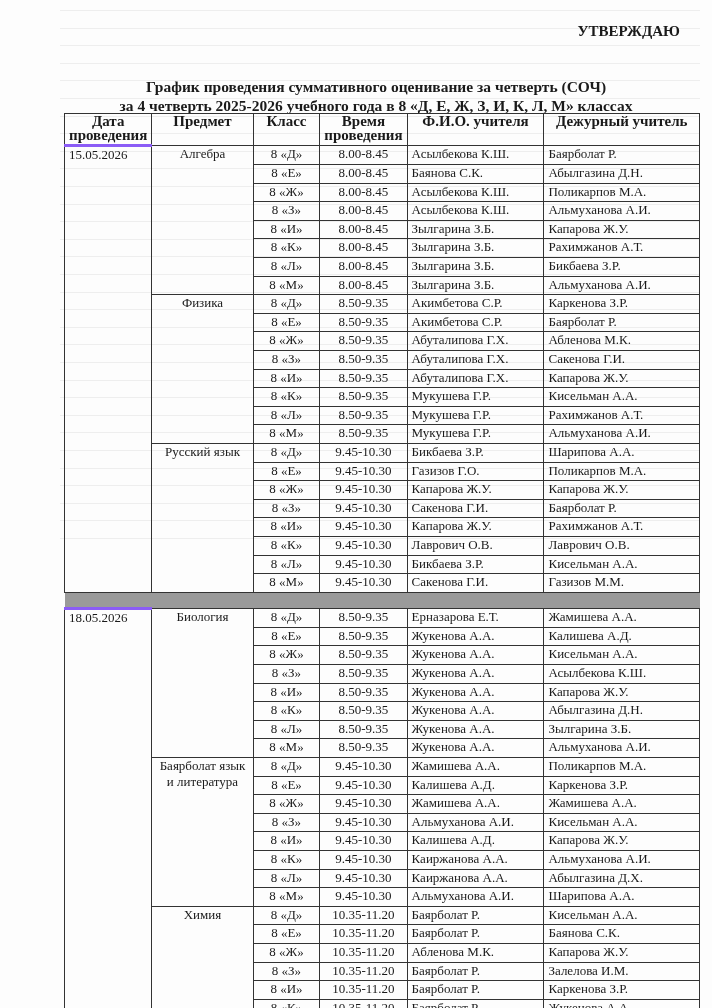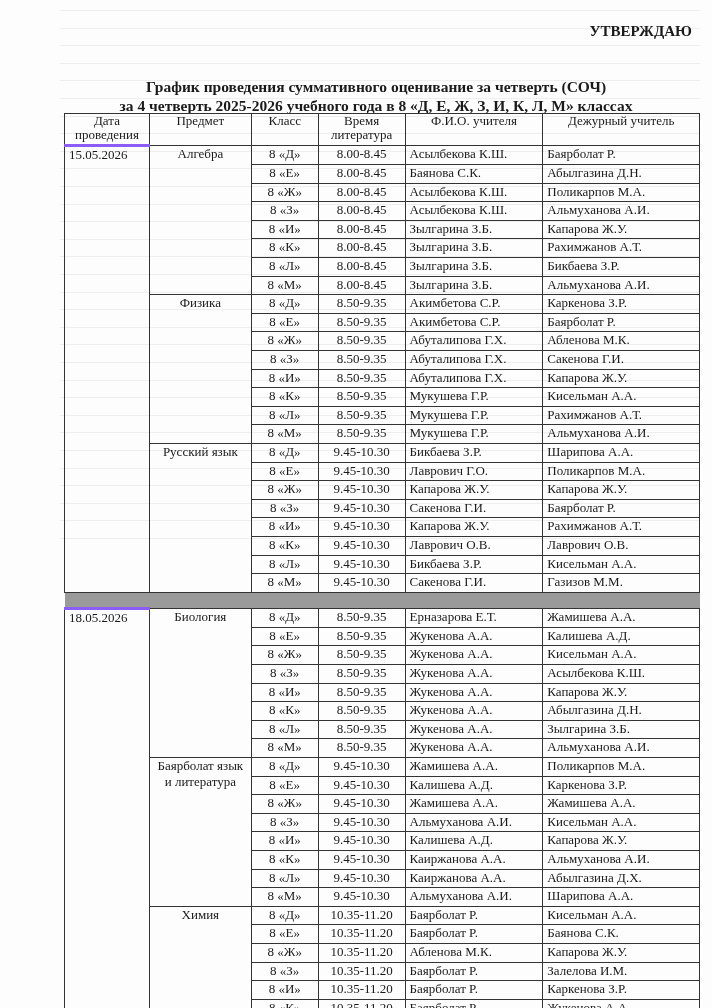--- a/index.html
+++ b/index.html
@@ -1,36 +1,36 @@
 <!DOCTYPE html>
 <html><head>
 <meta charset="utf-8">
 <style>
   html, body { margin: 0; padding: 0; }
   body {
     width: 712px; height: 1008px; background: #fdfdfd; position: relative; overflow: hidden;
     font-family: "Liberation Serif", "DejaVu Serif", serif; color: #1a1a1a;
   }
   .approve {
-    position: absolute; right: 20px; top: 22px; text-align: right;
+    position: absolute; right: 32px; top: 22px; text-align: right;
     font-weight: bold; font-size: 15px; line-height: 19px;
   }
   .approve .sigline { display: inline-block; width: 80px; border-bottom: 1px solid #222; margin-right: 6px; position: relative; height: 12px; }
   .approve .sig { position: absolute; left: 14px; top: -14px; width: 40px; height: 26px; }
   .title {
     position: absolute; left: 0; width: 712px; text-align: center; font-weight: bold; font-size: 15.5px; line-height: 19px;
   }
   .t1 { top: 77px; left: 20px; }
   .t2 { top: 96px; left: 20px; }
   table {
     position: absolute; left: 64px; top: 113px; width: 636px; border-collapse: collapse;
     font-size: 13px;
   }
   td, th { border: 1px solid #333; padding: 0 4px; height: 17.6px; line-height: 16px; vertical-align: top; }
-  th { font-weight: normal; text-align: center; font-size: 13px; height: 30px; line-height: 14px; }
+  th { font-weight: bold; text-align: center; font-size: 15px; height: 30px; line-height: 14px; }
   col.c-date { width: 85px; }
   col.c-subj { width: 102px; }
   col.c-cls { width: 67px; }
   col.c-time { width: 87px; }
   col.c-teach { width: 138px; }
   col.c-duty { width: 157px; }
   .date, .subj { border-bottom: none; border-top: none; }
   .subj { text-align: center; }
   .cls, .time { text-align: center; }
   .sep td { background: #9a9a9a; height: 14px; border-left: none; border-right: none; }
@@ -56,21 +56,21 @@
       <col class="c-cls">
       <col class="c-time">
       <col class="c-teach">
       <col class="c-duty">
   </colgroup>
   <thead>
     <tr>
       <th>Дата проведения</th>
       <th>Предмет</th>
       <th>Класс</th>
-      <th>Время литература</th>
+      <th>Время проведения</th>
       <th>Ф.И.О. учителя</th>
       <th>Дежурный учитель</th>
     </tr>
   </thead>
   <tbody id="tbody">
       <tr class="first">
         <td class="date">15.05.2026</td>
         <td class="subj" rowspan="3" style="border-top: 1px solid rgb(51, 51, 51); white-space: normal;">Алгебра</td>
         <td class="cls">8 «Д»</td>
         <td class="time">8.00-8.45</td>
@@ -198,21 +198,21 @@
         <td class="subj" rowspan="3" style="border-top: 1px solid rgb(51, 51, 51); white-space: normal; text-align: center;">Русский язык</td>
         <td class="cls">8 «Д»</td>
         <td class="time">9.45-10.30</td>
         <td>Бикбаева З.Р.</td>
         <td>Шарипова А.А.</td>
       </tr>
       <tr>
         <td class="date"></td>
         <td class="cls">8 «Е»</td>
         <td class="time">9.45-10.30</td>
-        <td>Лаврович Г.О.</td>
+        <td>Газизов Г.О.</td>
         <td>Поликарпов М.А.</td>
       </tr>
       <tr>
         <td class="date"></td>
         <td class="cls">8 «Ж»</td>
         <td class="time">9.45-10.30</td>
         <td>Капарова Ж.У.</td>
         <td>Капарова Ж.У.</td>
       </tr>
       <tr>

